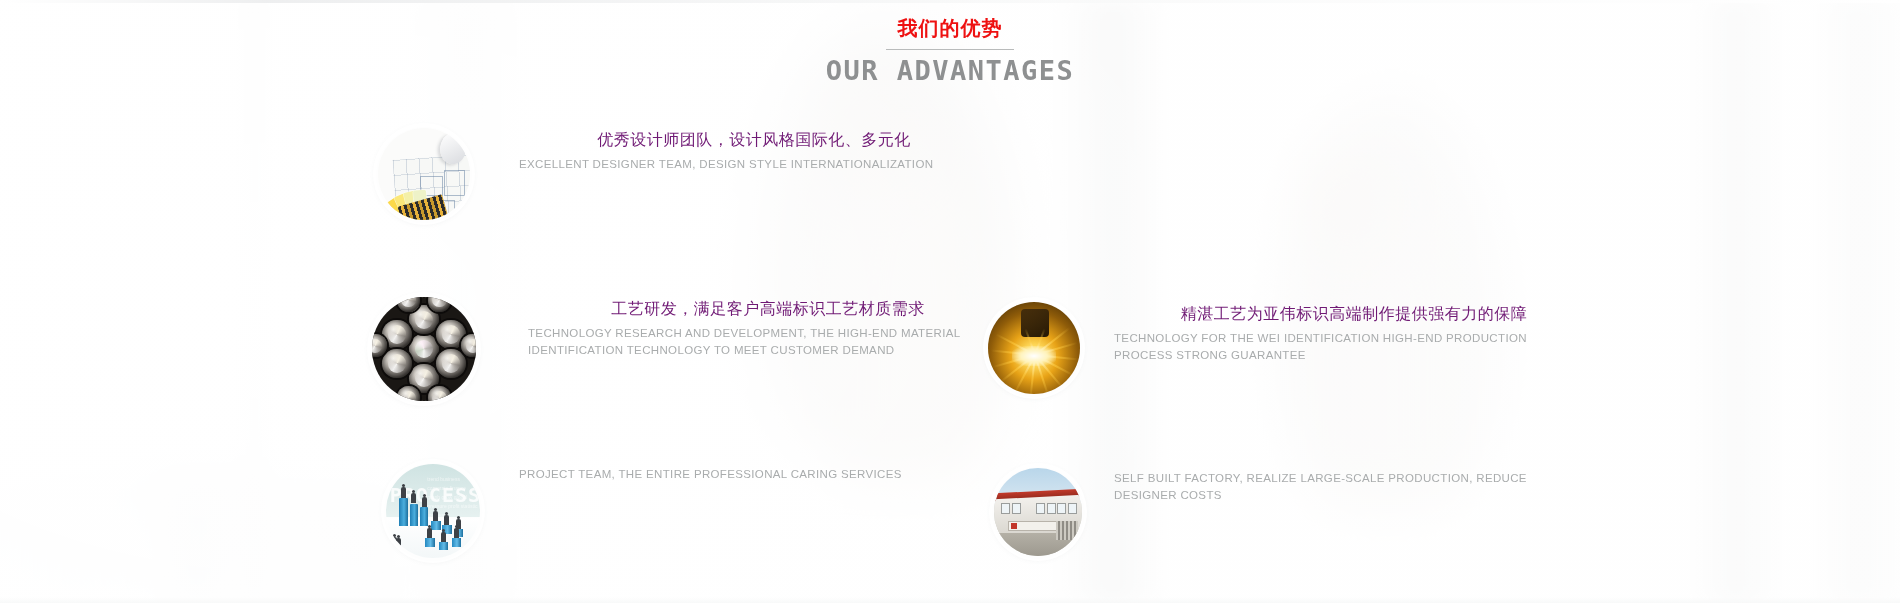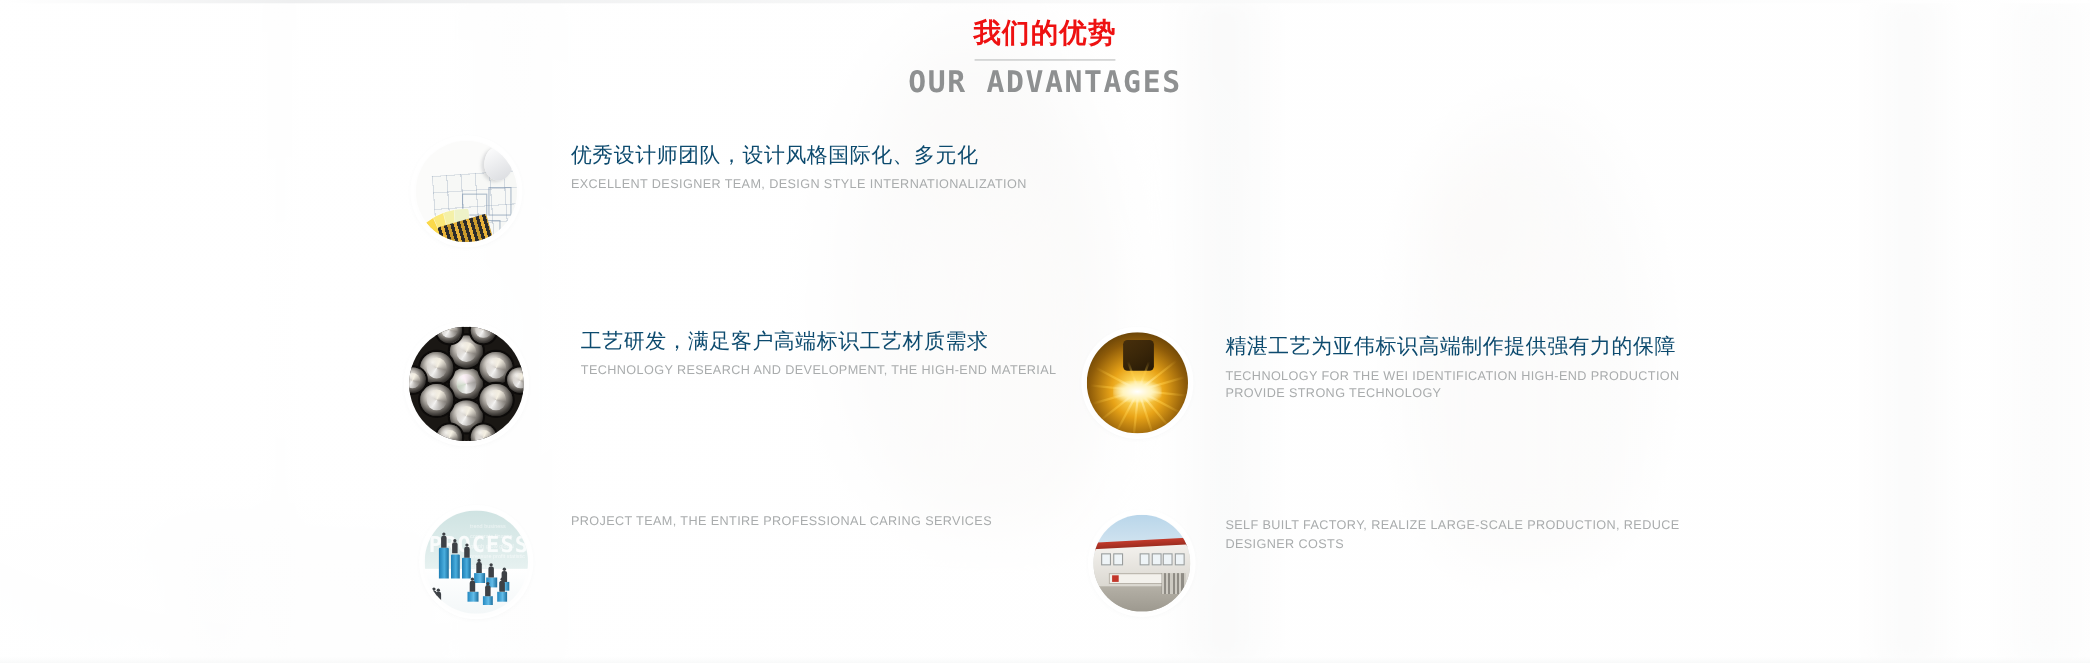--- a/index.html
+++ b/index.html
@@ -48,21 +48,21 @@
   .edge-bottom{position:absolute;left:0;right:0;bottom:0;height:6px;background:linear-gradient(to top,rgba(247,248,248,.85),rgba(255,255,255,0));}
 
   
   .veil{position:absolute;inset:0;background:
       radial-gradient(ellipse 900px 520px at 300px 300px,rgba(255,255,255,.95),rgba(255,255,255,.72) 60%,rgba(255,255,255,.55) 100%),
       linear-gradient(to right,rgba(255,255,255,.92) 0%,rgba(255,255,255,.66) 30%,rgba(255,255,255,.6) 55%,rgba(255,255,255,.72) 80%,rgba(255,255,255,.6) 100%);}
 
   
   .header{position:absolute;left:0;right:0;top:18px;text-align:center;}
   .title-cn{
-    font-size:25px;font-weight:700;color:#ee1111;line-height:1;
+    font-size:20px;font-weight:700;color:#ee1111;line-height:1;
     letter-spacing:1px;margin:0;
   }
   .title-rule{
     width:128px;height:1px;background:#b9bbbb;margin:11px auto 7px auto;
   }
   .title-en{
     font-family:"DejaVu Sans Mono","Liberation Mono",monospace;
     font-size:27px;font-weight:700;color:#8e9091;line-height:1;
     letter-spacing:1.5px;margin:0;
     transform:scaleX(1.0);
@@ -73,22 +73,22 @@
 
   .thumb{
     flex:0 0 auto;border-radius:50%;overflow:hidden;position:relative;
     background:#ffffff;
     box-shadow:0 0 0 5px rgba(255,255,255,.92),0 1px 7px rgba(120,125,130,.3);
   }
   .thumb .art{position:absolute;inset:0;}
 
   .copy{padding-top:2px;}
   .copy .cn{
-    font-size:19px;color:#0c4a6e;line-height:1.25;margin:0 0 6px 0;
-    letter-spacing:.5px;white-space:nowrap;
+    font-size:16px;color:#701a75;line-height:1.25;margin:0 0 6px 0;
+    letter-spacing:.5px;white-space:nowrap;text-align:center;
   }
   .copy .en{
     font-size:11.5px;color:#a9acad;line-height:1.45;margin:0;
     letter-spacing:.35px;
   }
 
   
   .art-swatch{background:#fbfbfa;}
   .art-swatch .blueprint{
     position:absolute;left:18%;top:32%;width:92%;height:80%;
@@ -285,20 +285,21 @@
         <div class="pipe" style="left:86%;top:36%;width:22%;height:22%;"></div>
         <div class="pipe" style="left:24%;top:-8%;width:22%;height:22%;"></div>
         <div class="pipe" style="left:54%;top:-8%;width:22%;height:22%;"></div>
         <div class="pipe" style="left:24%;top:86%;width:22%;height:22%;"></div>
         <div class="pipe" style="left:54%;top:86%;width:22%;height:22%;"></div>
       </div>
     </div>
     <div class="copy" style="margin-left:52px;width:480px;">
       <p class="cn">工艺研发，满足客户高端标识工艺材质需求</p>
       <p class="en">TECHNOLOGY RESEARCH AND DEVELOPMENT, THE HIGH-END MATERIAL</p>
+      <p class="en">IDENTIFICATION TECHNOLOGY TO MEET CUSTOMER DEMAND</p>
     </div>
   </div>
 
   <div class="item" style="left:988px;top:302px;">
     <div class="thumb" style="width:92px;height:92px;">
       <div class="art art-weld">
         <div class="tip"></div>
         <div class="spark" style="transform:rotate(6deg);"></div>
         <div class="spark" style="transform:rotate(28deg);"></div>
         <div class="spark" style="transform:rotate(52deg);"></div>
@@ -312,21 +313,21 @@
         <div class="spark" style="transform:rotate(-106deg);"></div>
         <div class="spark" style="transform:rotate(-128deg);"></div>
         <div class="spark" style="transform:rotate(160deg);height:30%;"></div>
         <div class="spark" style="transform:rotate(-160deg);height:30%;"></div>
         <div class="flash"></div>
       </div>
     </div>
     <div class="copy" style="margin-left:34px;width:480px;">
       <p class="cn">精湛工艺为亚伟标识高端制作提供强有力的保障</p>
       <p class="en">TECHNOLOGY FOR THE WEI IDENTIFICATION  HIGH-END PRODUCTION</p>
-      <p class="en">PROVIDE  STRONG TECHNOLOGY</p>
+      <p class="en">PROCESS  STRONG GUARANTEE</p>
     </div>
   </div>
 
   <div class="item" style="left:386px;top:464px;">
     <div class="thumb" style="width:94px;height:94px;">
       <div class="art art-chart">
         <div class="word">PROCESS</div>
         <div class="micro">trend business corporate finance graph grow global pressure profit statistic top gear</div>
         <div class="bar" style="left:14%;width:9%;height:30%;"></div>
         <div class="bar" style="left:25%;width:9%;height:24%;"></div>

